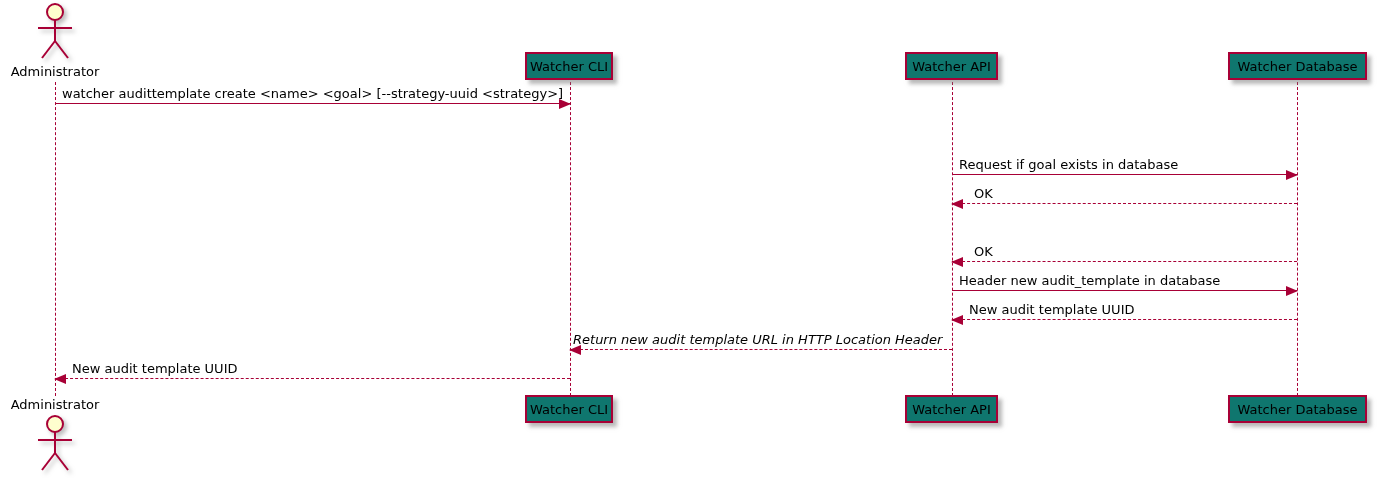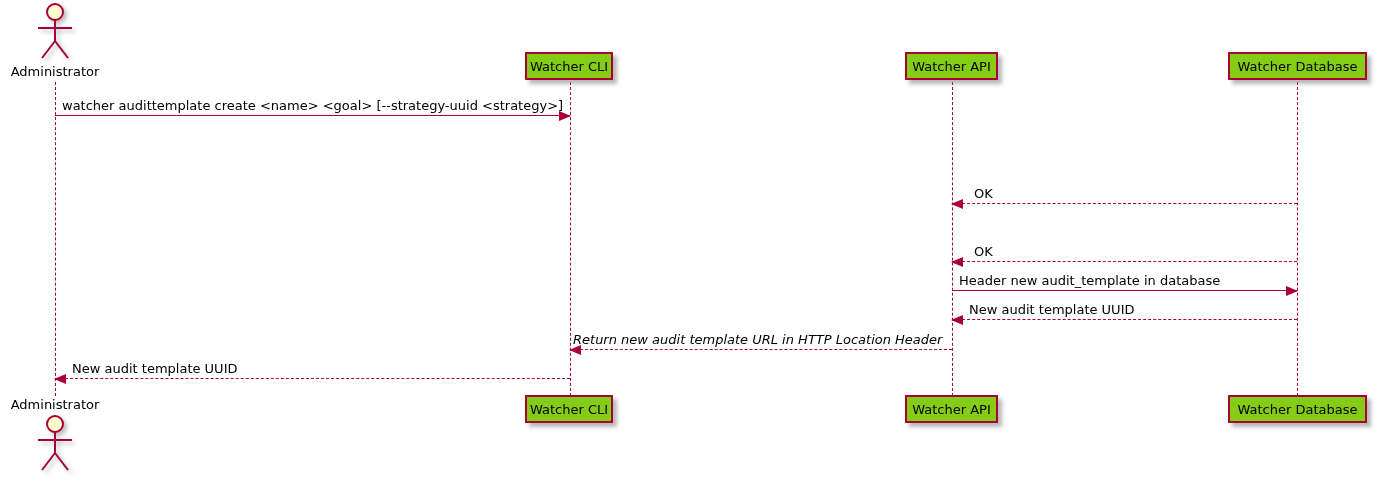--- a/index.html
+++ b/index.html
@@ -19,21 +19,21 @@
     position:absolute;
     top:82px;
     height:314px;
     width:0;
     border-left:1px dashed #A80036;
     z-index:1;
   }
   .pbox {
     position:absolute;
     height:28px;
-    background:#84cc16;
+    background:#0f766e;
     border:2px solid #A80036;
     box-shadow:4px 4px 4px rgba(125,125,125,0.55);
     display:flex;
     align-items:center;
     justify-content:center;
     font-size:13px;
     white-space:nowrap;
     z-index:3;
   }
   .actor-label {
@@ -106,27 +106,32 @@
   <div class="pbox" style="left:525px;top:52px;width:88px;">
     <span>Watcher CLI</span>
   </div>
   <div class="pbox" style="left:905px;top:52px;width:93px;">
     <span>Watcher API</span>
   </div>
   <div class="pbox" style="left:1228px;top:52px;width:139px;">
     <span>Watcher Database</span>
   </div>
 
-  <div class="msg" style="left:55px;top:96px;width:515px;">
+  <div class="msg" style="left:55px;top:84px;width:515px;">
     <div class="msg-label" style="left:7px;">watcher audittemplate create &lt;name&gt; &lt;goal&gt; [--strategy-uuid &lt;strategy&gt;]</div>
     <div class="msg-line solid"></div>
     <div class="arrow right"></div>
   </div>
 
 
+  <div class="msg" style="left:952px;top:155px;width:345px;">
+    <div class="msg-label" style="left:7px;">Request if goal exists in database</div>
+    <div class="msg-line solid"></div>
+    <div class="arrow right"></div>
+  </div>
 
   <div class="msg" style="left:952px;top:184px;width:345px;">
     <div class="msg-label" style="left:22px;">OK</div>
     <div class="msg-line dashed"></div>
     <div class="arrow left"></div>
   </div>
 
 
   <div class="msg" style="left:952px;top:242px;width:345px;">
     <div class="msg-label" style="left:22px;">OK</div>

